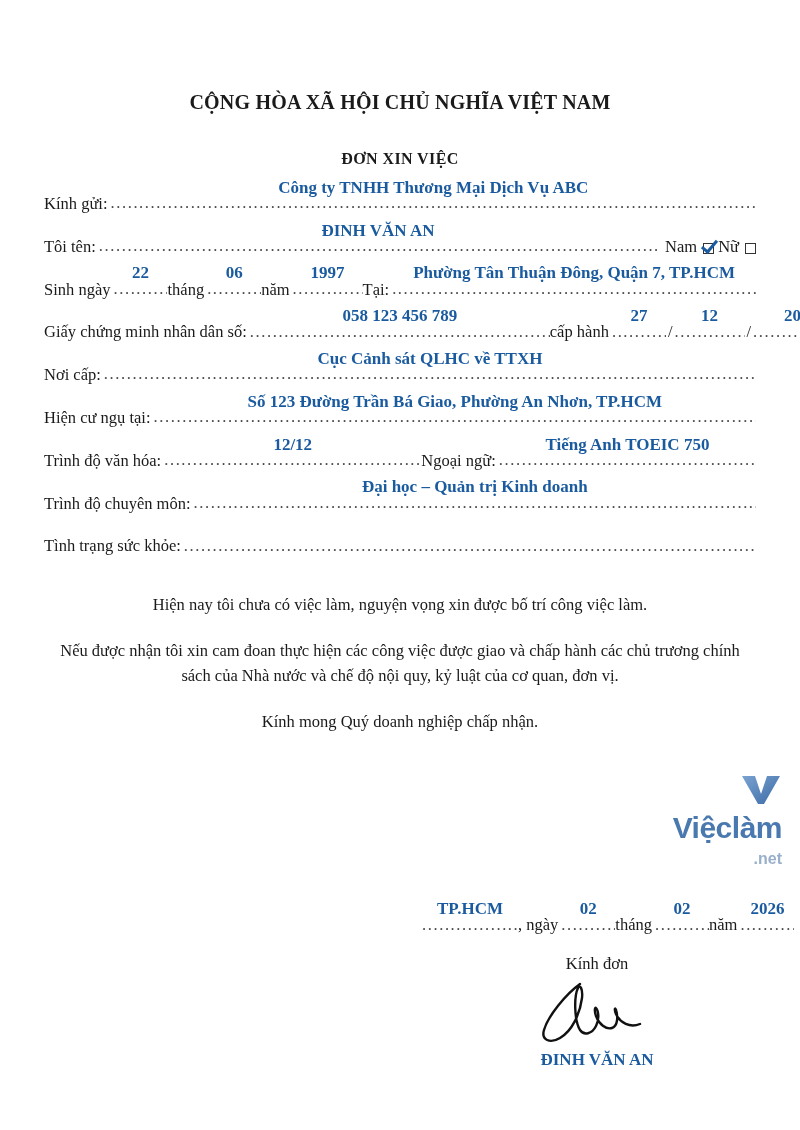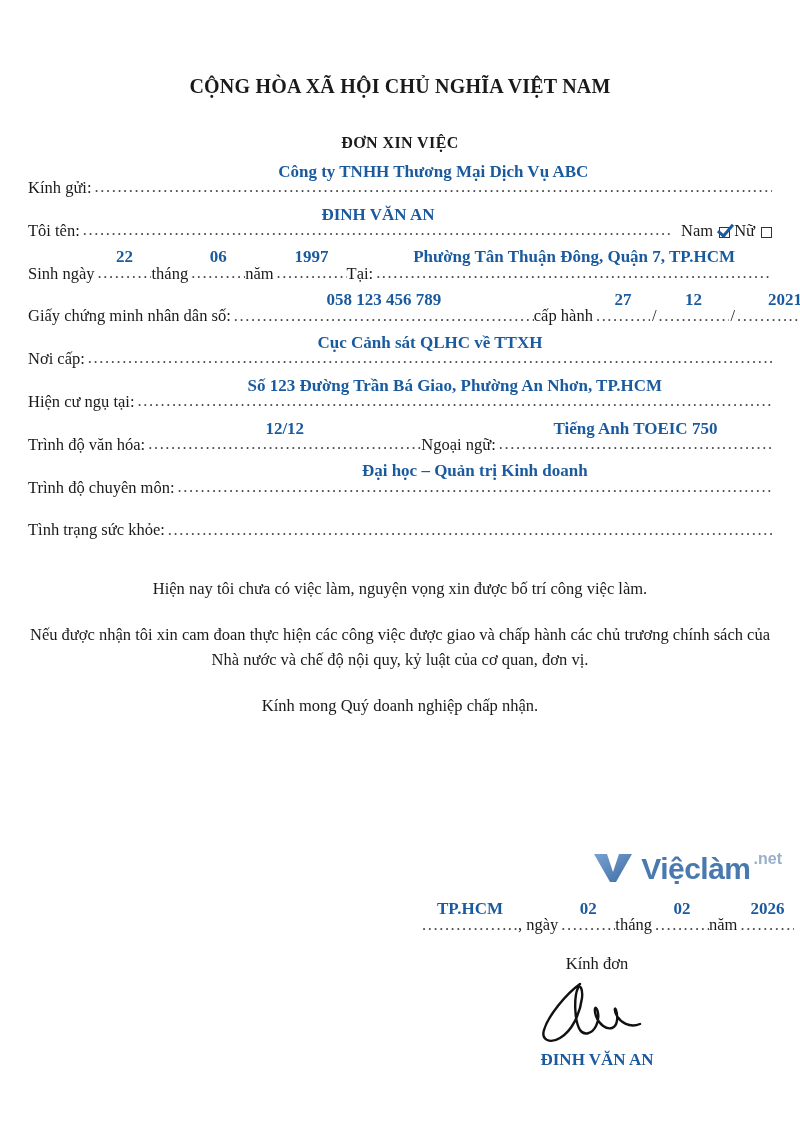--- a/index.html
+++ b/index.html
@@ -13,21 +13,21 @@
     position: relative;
     font-family: "Liberation Serif", "DejaVu Serif", serif;
     color: #1a1a1a;
     overflow: hidden;
   }
 
   .page {
     position: relative;
     width: 800px;
     height: 892px;
-    padding: 0;
+    padding: 16px;
     box-sizing: border-box;
   }
 
   
   .header-block {
     text-align: center;
     padding-top: 74px;
   }
   .national-title {
     font-size: 20px;
@@ -199,20 +199,21 @@
 
   
   .watermark {
     position: absolute;
     right: 18px;
     bottom: 8px;
     display: flex;
     align-items: flex-end;
     gap: 7px;
     opacity: 0.92;
+    flex-direction: column;
   }
   .wm-text {
     font-family: "Liberation Sans", sans-serif;
     font-size: 30px;
     font-weight: bold;
     color: #3a6ea8;
     line-height: 1;
     letter-spacing: -0.5px;
   }
   .wm-suffix {

